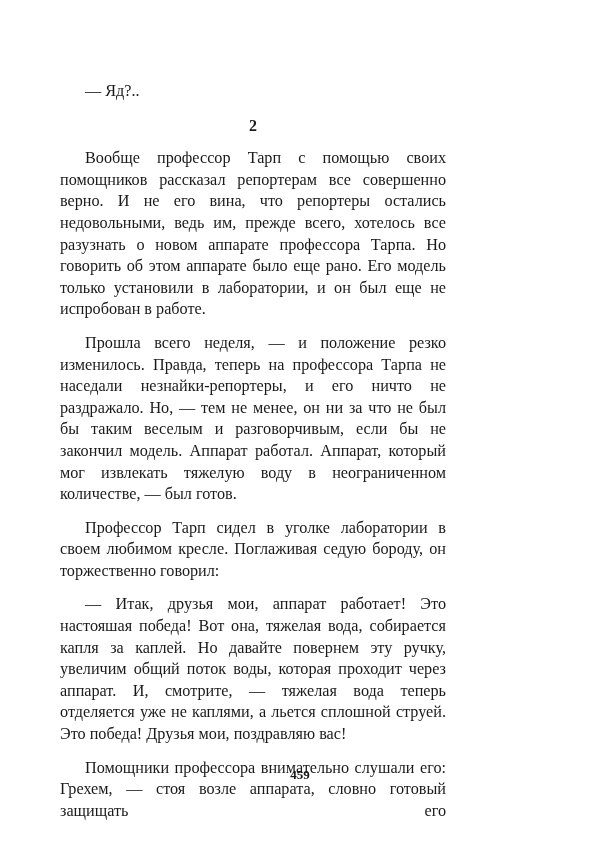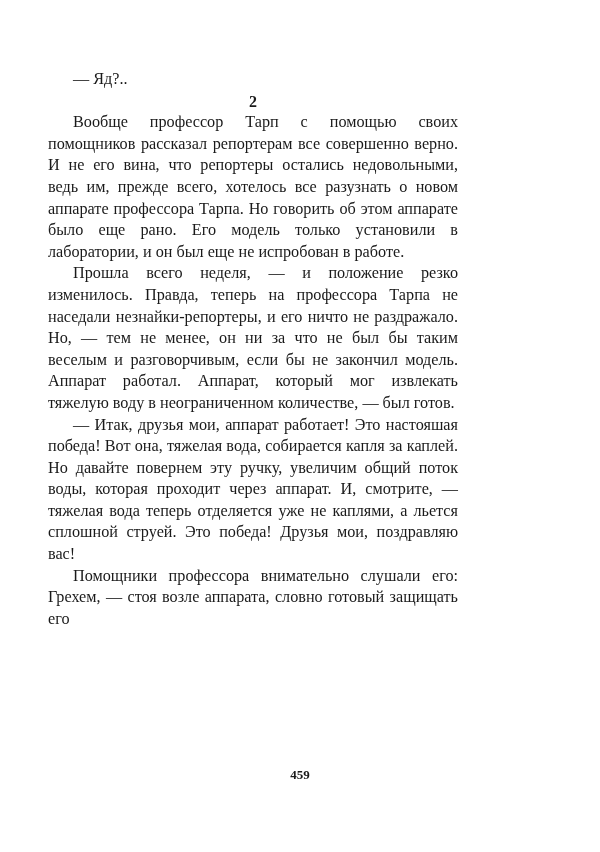--- a/index.html
+++ b/index.html
@@ -4,35 +4,36 @@
 <style>
   html, body { margin: 0; padding: 0; }
   body {
     width: 600px; height: 852px; background: #ffffff; position: relative; overflow: hidden;
     font-family: "Liberation Serif", "DejaVu Serif", serif; color: #1a1a1a;
   }
   .page-text {
     position: absolute; left: 48px; top: 69px; width: 410px;
     font-size: 16.2px; line-height: 21.6px; text-align: justify;
   }
-  .page-text p { margin: 0; text-indent: 25px; }
+  .page-text p { margin: 12px; text-indent: 25px; }
   .chapter-num {
     text-align: center; font-weight: bold; font-size: 16px;
     margin: 26px 0 27px 0; text-indent: 0 !important;
   }
   .page-number {
     position: absolute; top: 767px; left: 0; width: 600px; text-align: center;
     font-weight: bold; font-size: 13px; font-family: "Liberation Serif", serif;
   }
 </style>
 </head>
 <body>
 
 <div class="page-text">
   <p>— Яд?..</p>
   <p class="chapter-num">2</p>
   <p>Вообще профессор Тарп с помощью своих помощников рассказал репортерам все совершенно верно. И не его вина, что репортеры остались недовольными, ведь им, прежде всего, хотелось все разузнать о новом аппарате профессора Тарпа. Но говорить об этом аппарате было еще рано. Его модель только установили в лаборатории, и он был еще не испробован в работе.</p>
   <p>Прошла всего неделя, — и положение резко изменилось. Правда, теперь на профессора Тарпа не наседали незнайки-репортеры, и его ничто не раздражало. Но, — тем не менее, он ни за что не был бы таким веселым и разговорчивым, если бы не закончил модель. Аппарат работал. Аппарат, который мог извлекать тяжелую воду в неограниченном количестве, — был готов.</p>
+  <p>Профессор Тарп сидел в уголке лаборатории в своем любимом кресле. Поглаживая седую бороду, он торжественно говорил:</p>
   <p>— Итак, друзья мои, аппарат работает! Это настояшая победа! Вот она, тяжелая вода, собирается капля за каплей. Но давайте повернем эту ручку, увеличим общий поток воды, которая проходит через аппарат. И, смотрите, — тяжелая вода теперь отделяется уже не каплями, а льется сплошной струей. Это победа! Друзья мои, поздравляю вас!</p>
   <p style="text-align-last: justify;">Помощники профессора внимательно слушали его: Грехем, — стоя возле аппарата, словно готовый защищать его</p>
 </div>
 
 <div class="page-number">459</div>
 
 </body></html>

